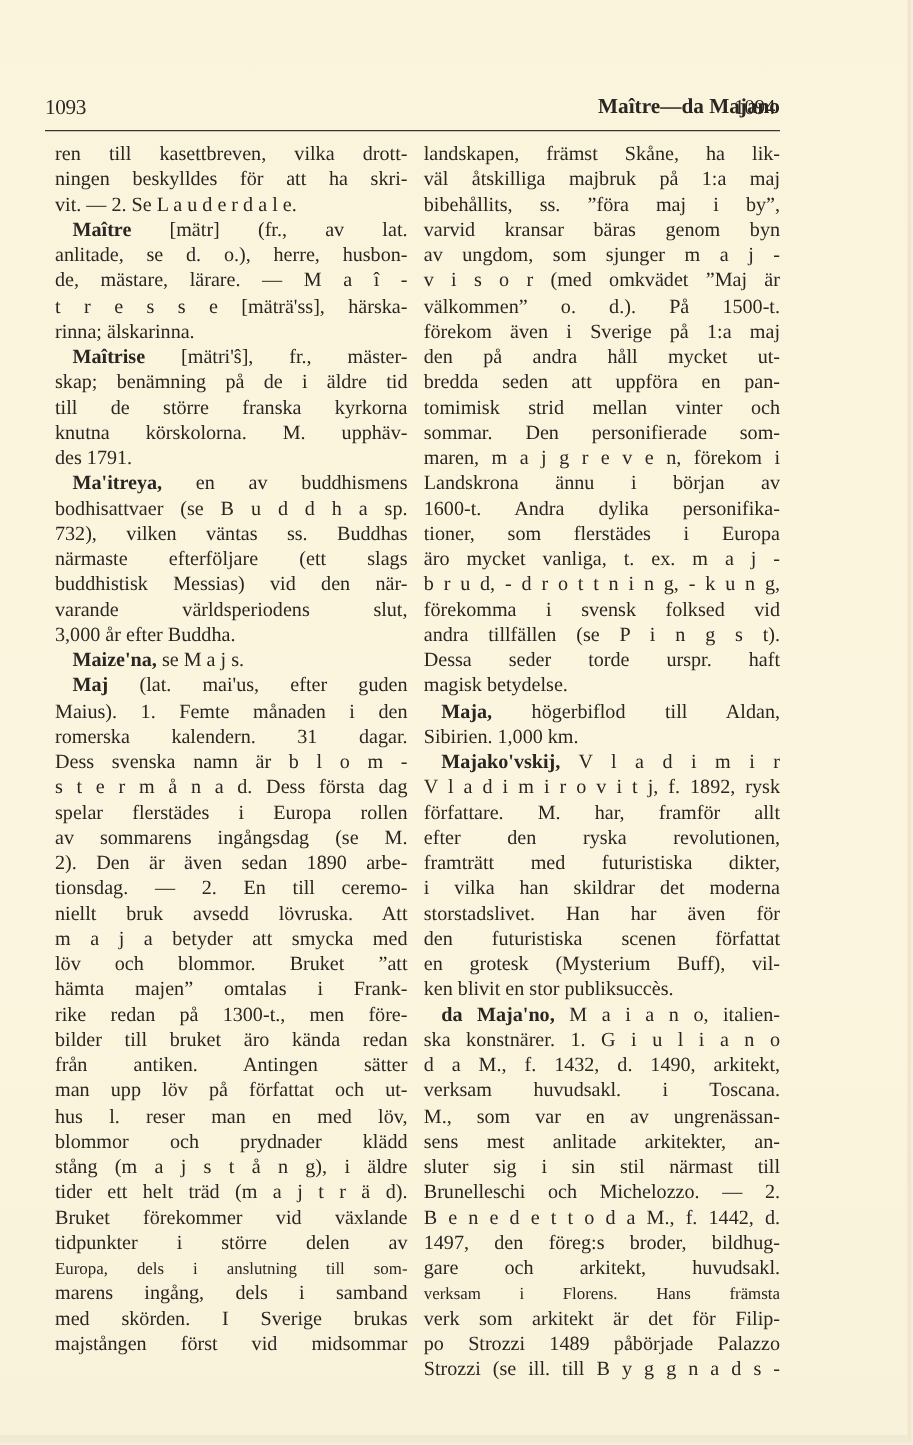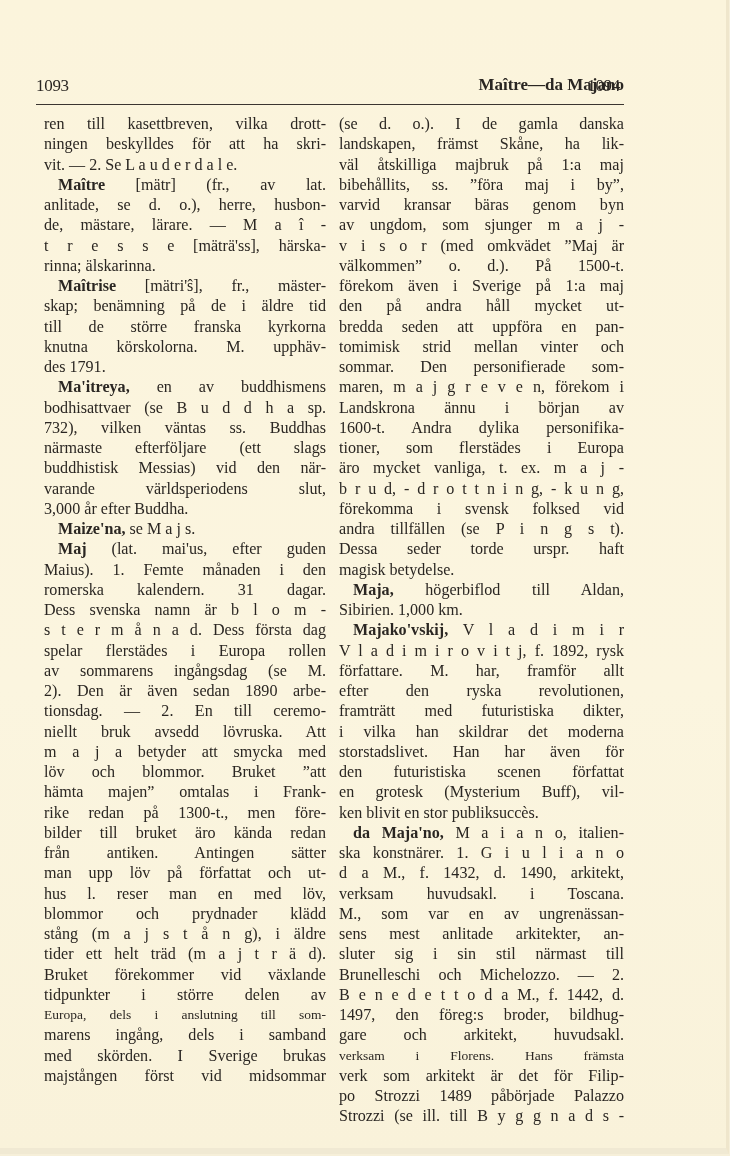--- a/index.html
+++ b/index.html
@@ -102,21 +102,20 @@
       <span class="line"><span>stång (m a j s t å n g), i äldre</span></span>
       <span class="line"><span>tider ett helt träd (m a j t r ä d).</span></span>
       <span class="line"><span>Bruket förekommer vid växlande</span></span>
       <span class="line"><span>tidpunkter i större delen av</span></span>
       <span class="line sm"><span>Europa, dels i anslutning till som-</span></span>
       <span class="line"><span>marens ingång, dels i samband</span></span>
       <span class="line"><span>med skörden. I Sverige brukas</span></span>
       <span class="line"><span>majstången först vid midsommar</span></span>
     </div>
   <div class="col right" id="col-right">
-      <span class="line"><span>(se d. o.). I de gamla danska</span></span>
       <span class="line"><span>landskapen, främst Skåne, ha lik-</span></span>
       <span class="line"><span>väl åtskilliga majbruk på 1:a maj</span></span>
       <span class="line"><span>bibehållits, ss. ”föra maj i by”,</span></span>
       <span class="line"><span>varvid kransar bäras genom byn</span></span>
       <span class="line"><span>av ungdom, som sjunger m a j -</span></span>
       <span class="line"><span>v i s o r (med omkvädet ”Maj är</span></span>
       <span class="line"><span>välkommen” o. d.). På 1500-t.</span></span>
       <span class="line"><span>förekom även i Sverige på 1:a maj</span></span>
       <span class="line"><span>den på andra håll mycket ut-</span></span>
       <span class="line"><span>bredda seden att uppföra en pan-</span></span>

